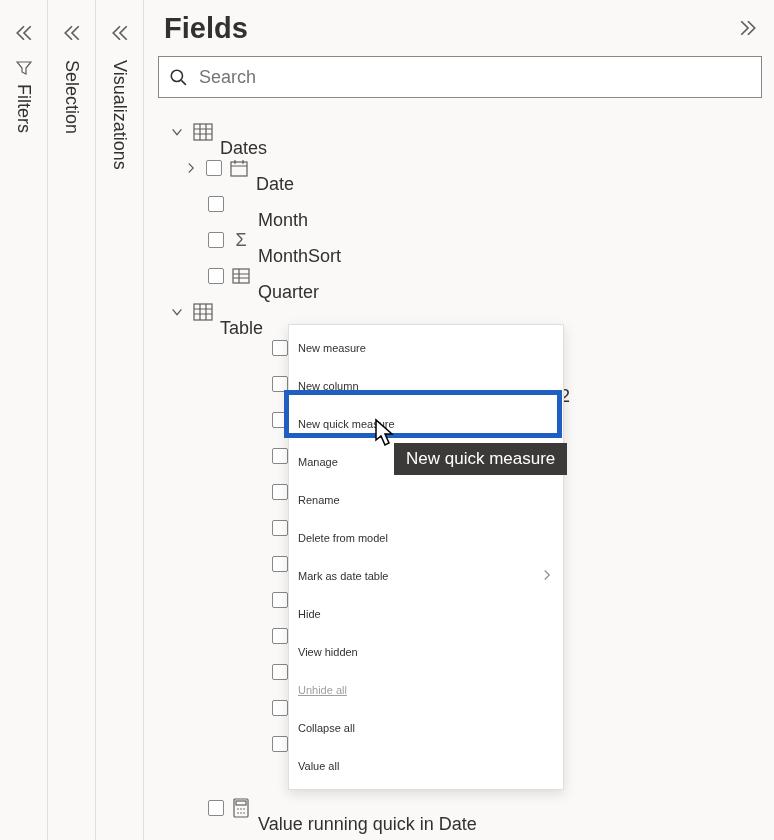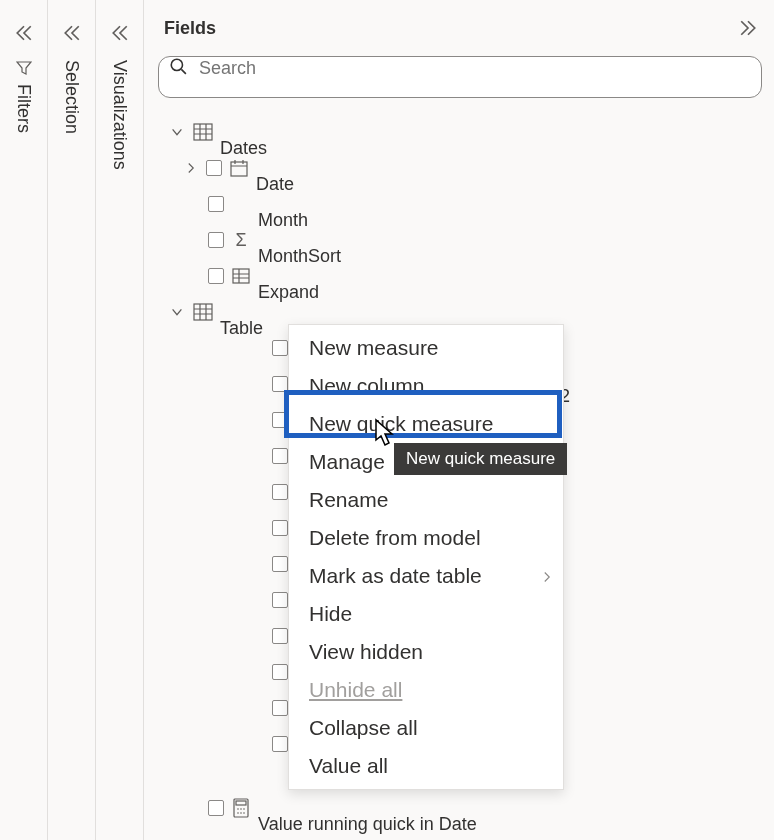--- a/index.html
+++ b/index.html
@@ -54,40 +54,40 @@
     padding: 0 12px 0 14px;
     position: relative;
   }
   .fields-header {
     display: flex;
     align-items: center;
     height: 56px;
     gap: 10px;
   }
   .fields-header .title {
-    font-size: 18px;
+    font-size: 29px;
     font-weight: 600;
     flex: 1;
     padding-left: 6px;
   }
   .chev-btn {
     width: 28px;
     height: 28px;
     display: flex;
     align-items: center;
     justify-content: center;
     color: #605e5c;
   }
   .search-wrap {
     border: 1px solid #8a8886;
     background: #ffffff;
-    border-radius: 12px;
+    border-radius: 0;
     height: 42px;
     display: flex;
-    align-items: flex-start;
+    align-items: center;
     padding: 0 10px;
     gap: 10px;
     margin-bottom: 10px;
   }
   .search-wrap input {
     border: none;
     outline: none;
     flex: 1;
     font-size: 18px;
     color: #605e5c;
@@ -141,22 +141,22 @@
     background: #ffffff;
     border: 1px solid #e1dfdd;
     box-shadow: 0 4px 12px rgba(0,0,0,0.12);
     padding: 4px 0;
     z-index: 10;
   }
   .cmenu-item {
     height: 38px;
     display: flex;
     align-items: center;
-    padding: 0 20px;
-    font-size: 21px;
+    padding: 0 9px;
+    font-size: 11px;
     color: #323130;
     position: relative;
   }
   .cmenu-item.disabled {
     color: #a19f9d;
     text-decoration: underline;
   }
   .cmenu-item .sub-arrow {
     position: absolute;
     right: 10px;
@@ -314,21 +314,21 @@
       </div>
 
       <div class="row indent2">
         <span class="chk"></span>
         <span class="field-icon">
           <svg width="20" height="20" viewBox="0 0 20 20">
               <rect x="2" y="3" width="16" height="14" fill="none" stroke="currentColor" stroke-width="1.2"></rect>
               <path stroke="currentColor" stroke-width="1.2" d="M2 8h16M2 12h16M8 3v14"></path>
             </svg>
         </span>
-        <span class="label">Expand</span>
+        <span class="label">Quarter</span>
       </div>
 
       <div class="row indent1">
         <span class="caret">
           <svg width="14" height="14" viewBox="0 0 16 16">
               <path fill="none" stroke="currentColor" stroke-width="1.5" d="M3 5l5 6 5-6"></path>
             </svg>
         </span>
         <span class="tbl-icon">
           <svg width="20" height="20" viewBox="0 0 20 20">

